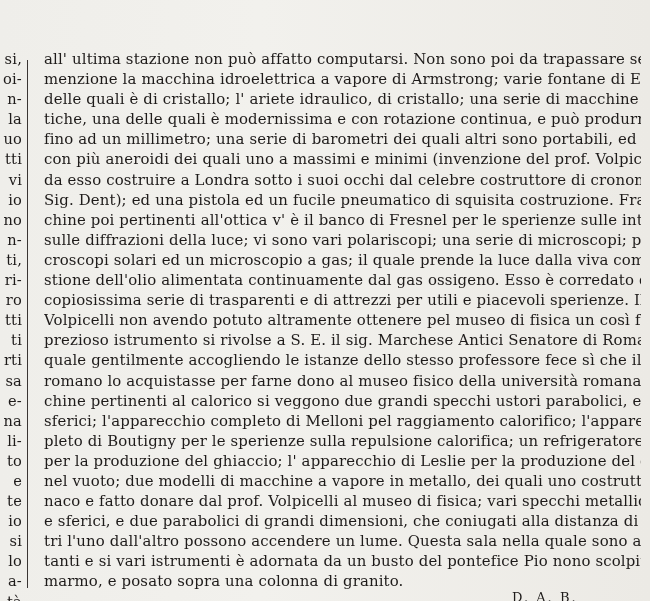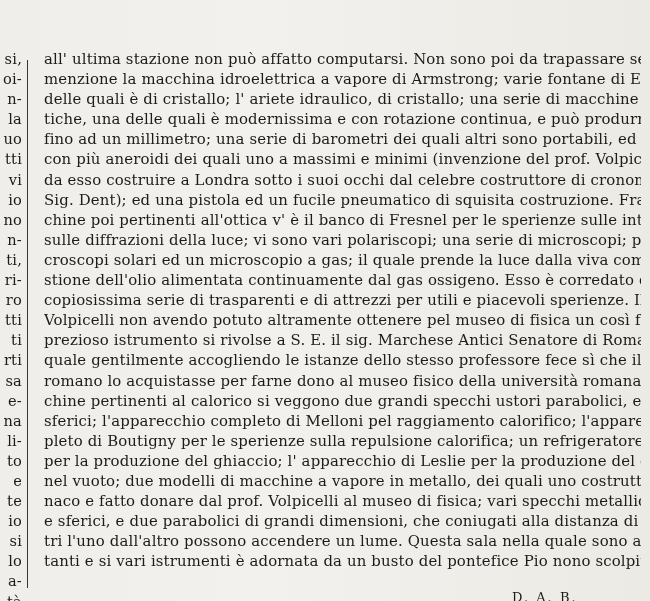--- a/index.html
+++ b/index.html
@@ -94,16 +94,17 @@
     <span class="line">romano lo acquistasse per farne dono al museo fisico della università romana. Fra le mac-</span>
     <span class="line">chine pertinenti al calorico si veggono due grandi specchi ustori parabolici, e due altri</span>
     <span class="line">sferici; l'apparecchio completo di Melloni pel raggiamento calorifico; l'apparecchio com-</span>
     <span class="line">pleto di Boutigny per le sperienze sulla repulsione calorifica; un refrigeratore economico</span>
     <span class="line">per la produzione del ghiaccio; l' apparecchio di Leslie per la produzione del ghiaccio</span>
     <span class="line">nel vuoto; due modelli di macchine a vapore in metallo, dei quali uno costrutto a Mo-</span>
     <span class="line">naco e fatto donare dal prof. Volpicelli al museo di fisica; vari specchi metallici piani</span>
     <span class="line">e sferici, e due parabolici di grandi dimensioni, che coniugati alla distanza di 20 me-</span>
     <span class="line">tri l'uno dall'altro possono accendere un lume. Questa sala nella quale sono accolti</span>
     <span class="line">tanti e si vari istrumenti è adornata da un busto del pontefice Pio nono scolpito in</span>
+    <span class="line last">marmo, e posato sopra una colonna di granito.</span>
   </div>
 
   <div class="signature">D. A. B.</div>
 </div>
 
 </body></html>

